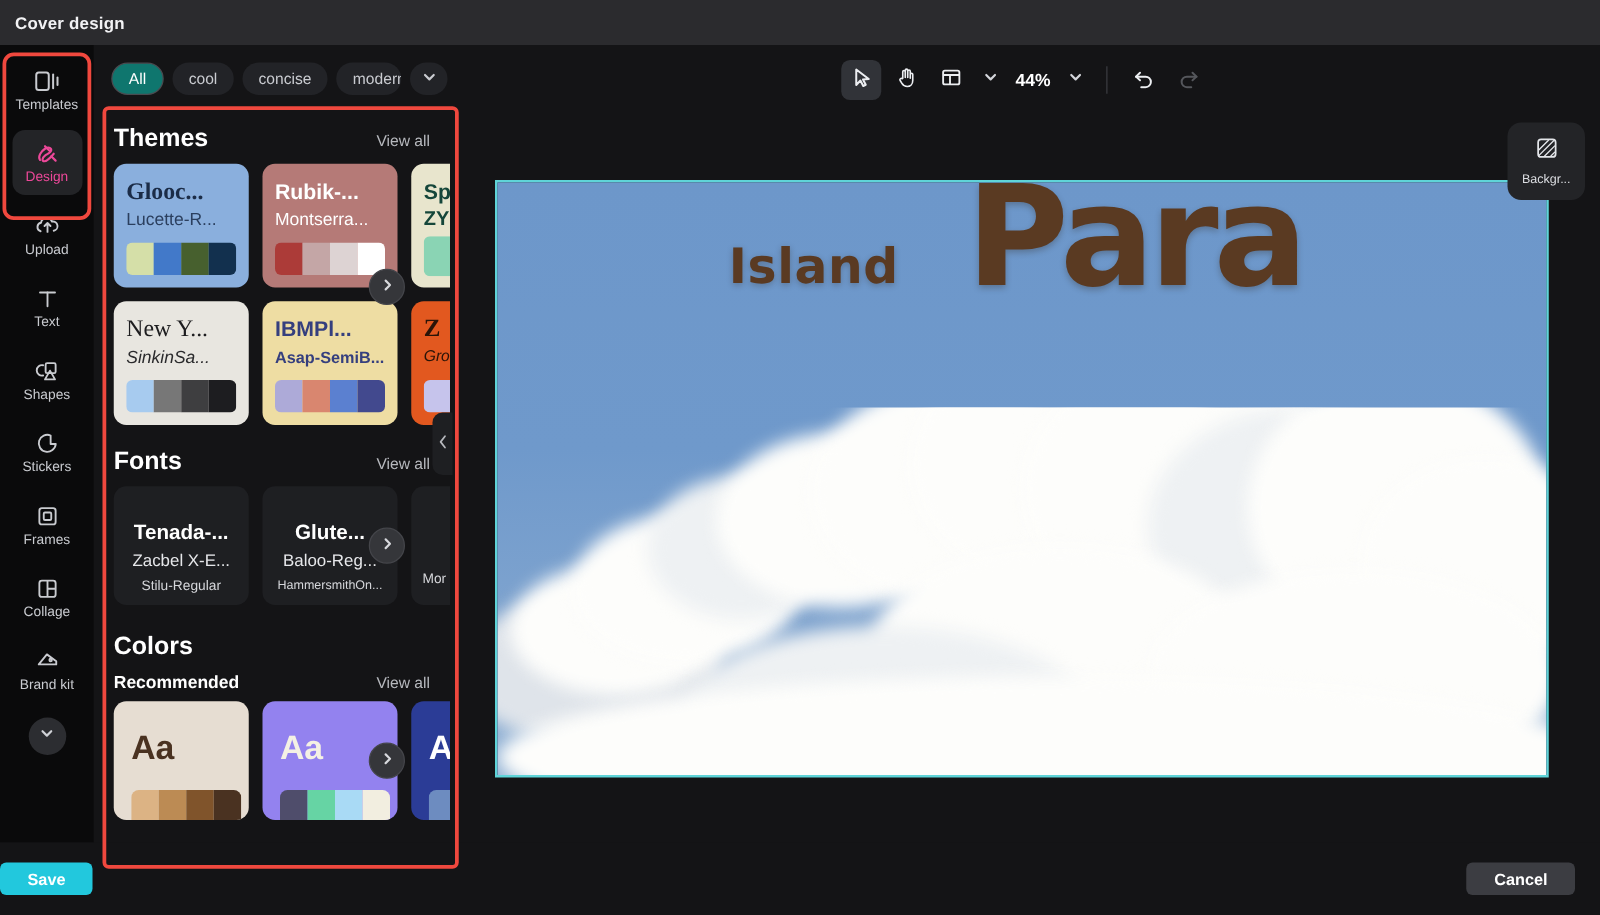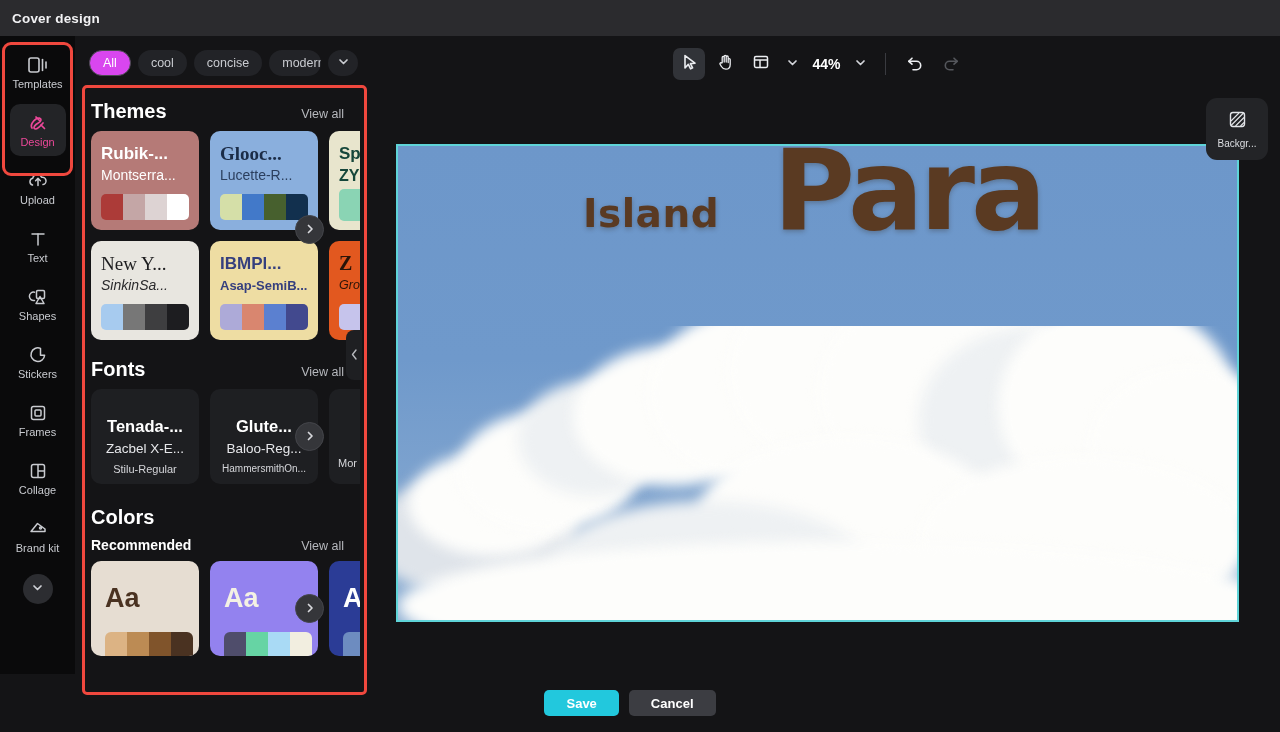--- a/index.html
+++ b/index.html
@@ -46,21 +46,21 @@
   .panel {
     position:absolute; left:75px; top:36px; width:285px; height:638px;
     background:#141416;
   }
   .chips { display:flex; align-items:center; gap:7px; padding:14px 0 12px 14px; }
   .chip {
     height:26px; padding:0 13px; border-radius:13px; background:#222327;
     color:#c9cbd0; font-size:12.5px; display:flex; align-items:center;
     white-space:nowrap; cursor:pointer; flex:none;
   }
-  .chip.sel { background:#d946ef; color:#fff; border:1px solid #4a4b50; }
+  .chip.sel { background:#0f766e; color:#fff; border:1px solid #4a4b50; }
   .chip.clipped { max-width:52px; overflow:hidden; }
   .chip-caret { width:30px; height:26px; padding:0; justify-content:center; }
 
   .panel-scroll { position:absolute; left:0; top:54px; width:285px; height:584px; overflow:hidden; }
   .panel-inner { padding:0 0 0 0; }
 
   .sec-head {
     display:flex; align-items:baseline; justify-content:space-between;
     padding:10px 16px 8px 16px;
   }
@@ -158,21 +158,21 @@
   .art-text { position:absolute; color:#5a3a22; font-weight:bold;
               font-family:"DejaVu Sans", sans-serif; letter-spacing:-1px;
               text-shadow:0 2px 5px rgba(40,25,12,.28); }
   .art-island { left:185px; top:45px; font-size:39px; letter-spacing:.5px; }
   .art-para { left:375px; top:-4px; font-size:112px; line-height:96px; letter-spacing:-4px; }
   .art-dise { left:398px; top:88px; font-size:112px; line-height:96px; letter-spacing:-4px; }
 
   
   .footer {
     position:absolute; left:0; bottom:0; width:1280px; height:58px;
-    background:#141416; display:flex; align-items:center; justify-content:center;
+    background:#141416; display:flex; align-items:center; justify-content:space-between;
     padding-right:20px; gap:10px;
   }
   .btn { height:26px; padding:0 22px; border-radius:5px; font-size:13px;
          font-weight:bold; display:flex; align-items:center; justify-content:center; cursor:pointer; }
   .btn-save { background:#22c8dd; color:#ffffff; }
   .btn-cancel { background:#3c3d42; color:#ffffff; }
 </style>
 </head>
 <body>
 
@@ -306,38 +306,38 @@
 
     <div class="panel-scroll">
       <div class="panel-inner">
 
         <div class="sec-head">
           <span class="sec-title">Themes</span>
           <span class="viewall">View all</span>
         </div>
 
         <div class="cards" style="position:relative;">
+          <div class="theme-card" style="background:#8aafdd">
+            <div class="tc-1" style="color:#1b2c47">Glooc...</div>
+            <div class="tc-2" style="color:#2b3f5e">Lucette-R...</div>
+            <div class="swatch">
+              <i style="background:#d5dfa8"></i>
+                <i style="background:#4279c9"></i>
+                <i style="background:#47602e"></i>
+                <i style="background:#12304e"></i>
+            </div>
+          </div>
           <div class="theme-card" style="background:#b57a77">
             <div class="tc-1" style="color:#ffffff;font-family:'Liberation Sans',sans-serif;font-size:17px">Rubik-...</div>
             <div class="tc-2" style="color:#ffffff">Montserra...</div>
             <div class="swatch">
               <i style="background:#ac3b38"></i>
                 <i style="background:#c4a6a6"></i>
                 <i style="background:#ddd3d3"></i>
                 <i style="background:#ffffff"></i>
-            </div>
-          </div>
-          <div class="theme-card" style="background:#8aafdd">
-            <div class="tc-1" style="color:#1b2c47">Glooc...</div>
-            <div class="tc-2" style="color:#2b3f5e">Lucette-R...</div>
-            <div class="swatch">
-              <i style="background:#d5dfa8"></i>
-                <i style="background:#4279c9"></i>
-                <i style="background:#47602e"></i>
-                <i style="background:#12304e"></i>
             </div>
           </div>
           <div class="theme-card" style="background:#e8e5cd">
             <div class="tc-1" style="color:#15463a;font-family:'Liberation Sans',sans-serif;font-size:17px">Sp</div>
             <div class="tc-2" style="color:#15463a;font-weight:bold;font-size:16px">ZY</div>
             <div class="swatch" style="bottom:auto;top:58px;height:32px">
               <i style="background:#8ad4b4"></i>
             </div>
           </div>
           <div class="carousel-next" style="left:220px; top:84px;">

